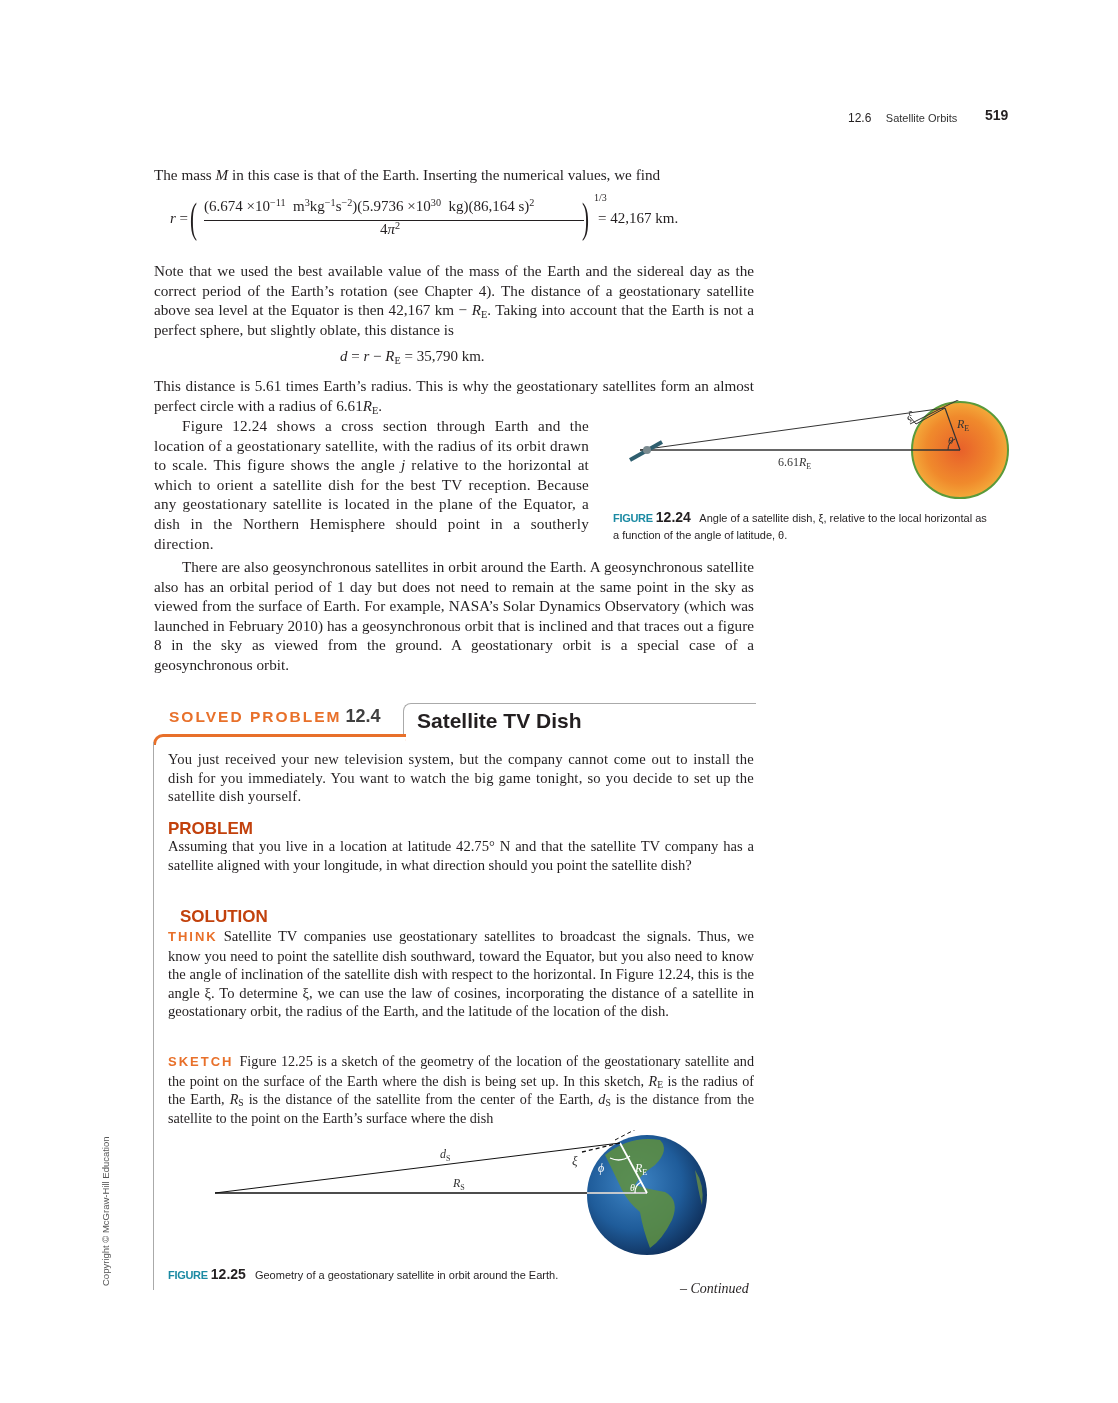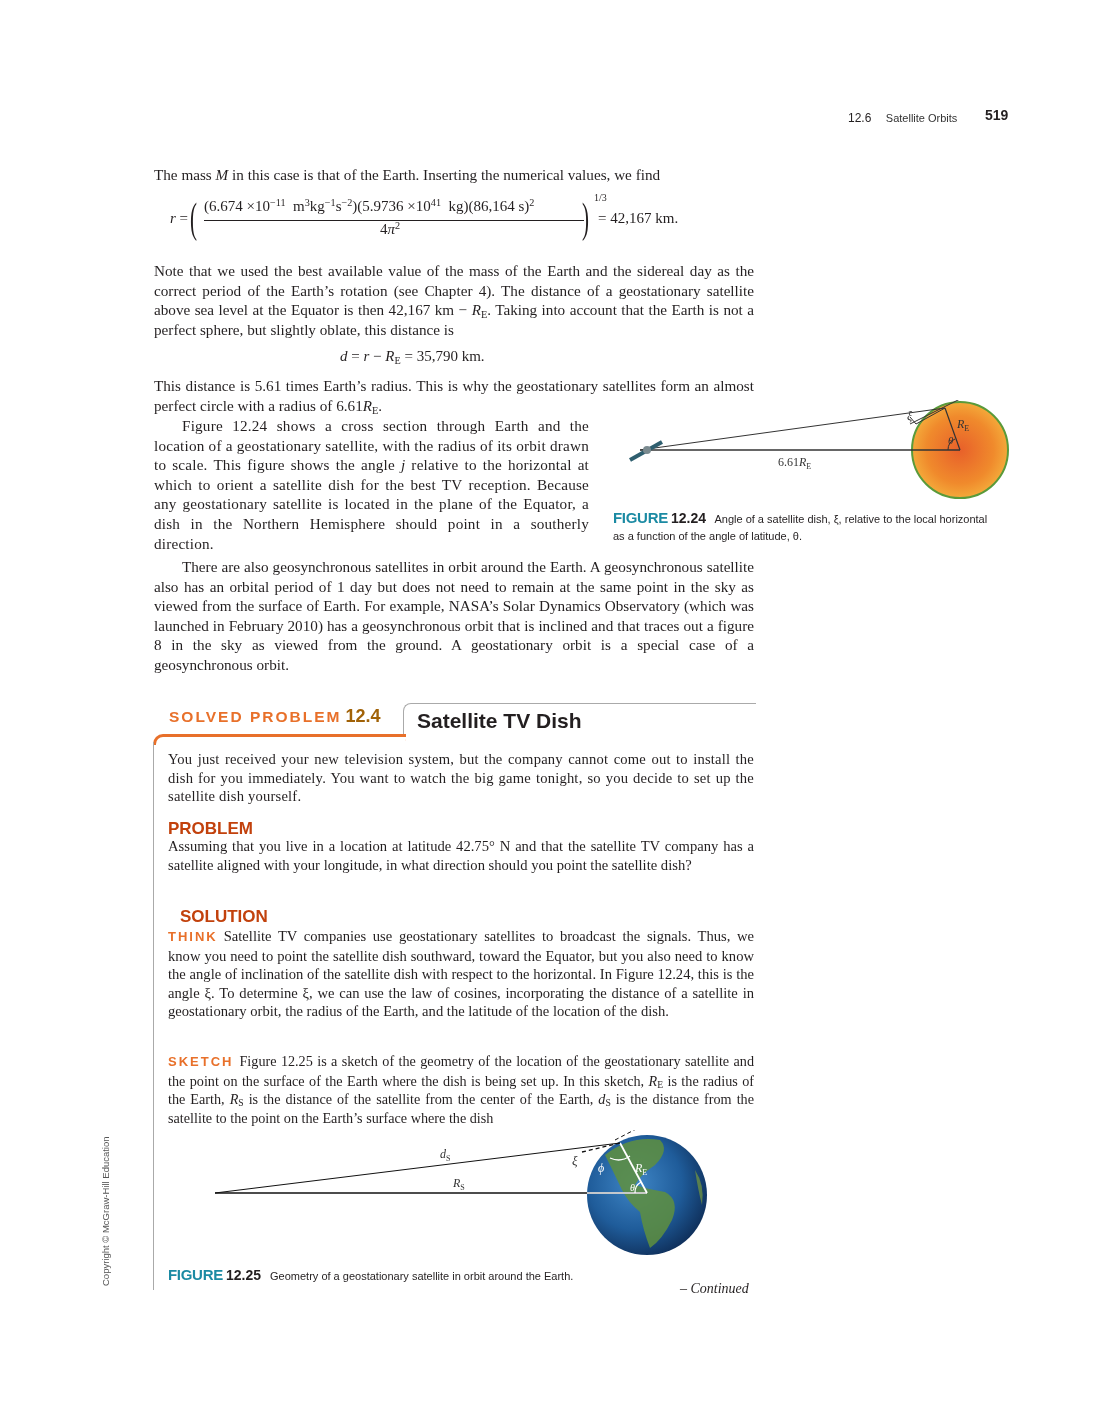--- a/index.html
+++ b/index.html
@@ -8,24 +8,24 @@
   .abs { position:absolute; }
   .body-text { font-size:15.2px; line-height:19.6px; text-align:justify; }
   .indent { text-indent:28px; }
   sub { font-size:0.68em; vertical-align:-0.25em; line-height:0; }
   sup { font-size:0.68em; vertical-align:0.5em; line-height:0; }
   i { font-style:italic; }
   .header-sec { font-size:12px; font-weight:normal; }
   .header-title { font-size:11px; color:#333; margin-left:10px; }
   .page-num { font-size:14px; font-weight:bold; }
   .fig-cap { font-family:"Liberation Sans", sans-serif; font-size:11px; line-height:17px; color:#231f20; }
-  .fig-label { font-family:"Liberation Sans", sans-serif; font-weight:bold; color:#1b8aa3; font-size:15px; letter-spacing:-0.3px; }
+  .fig-label { font-family:"Liberation Sans", sans-serif; font-weight:bold; color:#1b8aa3; font-size:11px; letter-spacing:-0.3px; }
   .fig-num { font-family:"Liberation Sans", sans-serif; font-weight:bold; color:#231f20; font-size:14px; margin-right:6px; }
   .sp-head { font-family:"Liberation Sans", sans-serif; font-weight:bold; font-size:15.5px; letter-spacing:2px; color:#e8702a; }
-  .sp-num { font-family:"Liberation Sans", sans-serif; font-weight:bold; font-size:18px; color:#a16207; letter-spacing:0; }
+  .sp-num { font-family:"Liberation Sans", sans-serif; font-weight:bold; font-size:18px; color:#404040; letter-spacing:0; }
   .sp-title { font-family:"Liberation Sans", sans-serif; font-weight:bold; font-size:21px; color:#231f20; }
   .sec-label { font-family:"Liberation Sans", sans-serif; font-weight:bold; color:#c2410c; font-size:17px; }
   .step-label { font-family:"Liberation Sans", sans-serif; font-weight:bold; color:#e8702a; font-size:13px; letter-spacing:2px; margin-right:6px; }
   .eq { font-size:15px; }
 </style>
 </head>
 <body>
 
 <div class="abs sans" style="left:848px; top:108px; width:170px; height:20px;">
   <span class="header-sec">12.6</span>
@@ -33,21 +33,21 @@
 </div>
 <div class="abs sans page-num" style="left:985px; top:107px;">519</div>
 
 <div class="abs body-text" style="left:154px; top:165px; width:600px;">
   The mass <i>M</i> in this case is that of the Earth. Inserting the numerical values, we find
 </div>
 
 <div class="abs eq" style="left:170px; top:196px; width:560px; height:50px;">
   <span class="abs" style="left:0; top:14px;"><i>r</i> =</span>
   <span class="abs" style="left:20px; top:0px; font-size:42px; line-height:44px; font-weight:100; transform:scaleX(0.5); transform-origin:left;">(</span>
-  <span class="abs" style="left:34px; top:2px; white-space:nowrap;">(6.674 ×10<sup>−11</sup>&nbsp; m<sup>3</sup>kg<sup>−1</sup>s<sup>−2</sup>)(5.9736 ×10<sup>41</sup>&nbsp; kg)(86,164 s)<sup>2</sup></span>
+  <span class="abs" style="left:34px; top:2px; white-space:nowrap;">(6.674 ×10<sup>−11</sup>&nbsp; m<sup>3</sup>kg<sup>−1</sup>s<sup>−2</sup>)(5.9736 ×10<sup>30</sup>&nbsp; kg)(86,164 s)<sup>2</sup></span>
   <span class="abs" style="left:34px; top:24px; width:380px; border-top:1px solid #231f20;"></span>
   <span class="abs" style="left:210px; top:25px;">4<i>π</i><sup>2</sup></span>
   <span class="abs" style="left:412px; top:0px; font-size:42px; line-height:44px; transform:scaleX(0.5); transform-origin:left;">)</span>
   <span class="abs" style="left:424px; top:-4px; font-size:10px;">1/3</span>
   <span class="abs" style="left:428px; top:14px;">= 42,167 km.</span>
 </div>
 
 <div class="abs body-text" style="left:154px; top:261px; width:600px;">
   Note that we used the best available value of the mass of the Earth and the sidereal day as the correct period of the Earth’s rotation (see Chapter 4). The distance of a geostationary satellite above sea level at the Equator is then 42,167 km − <i>R</i><sub>E</sub>. Taking into account that the Earth is not a perfect sphere, but slightly oblate, this distance is
 </div>

